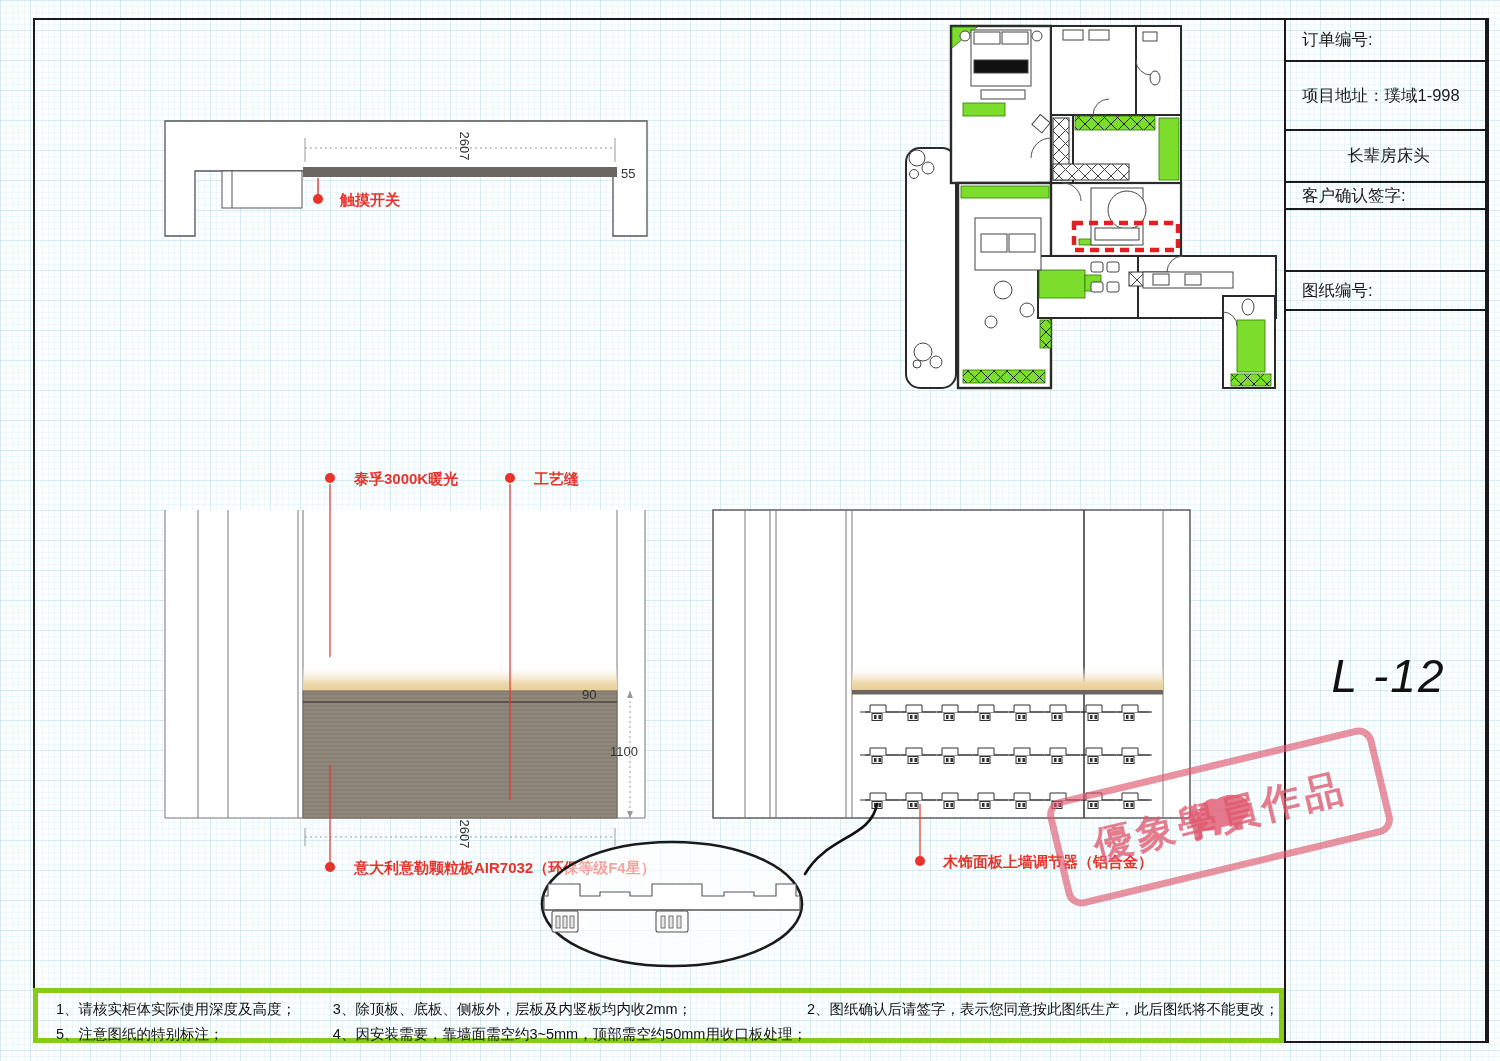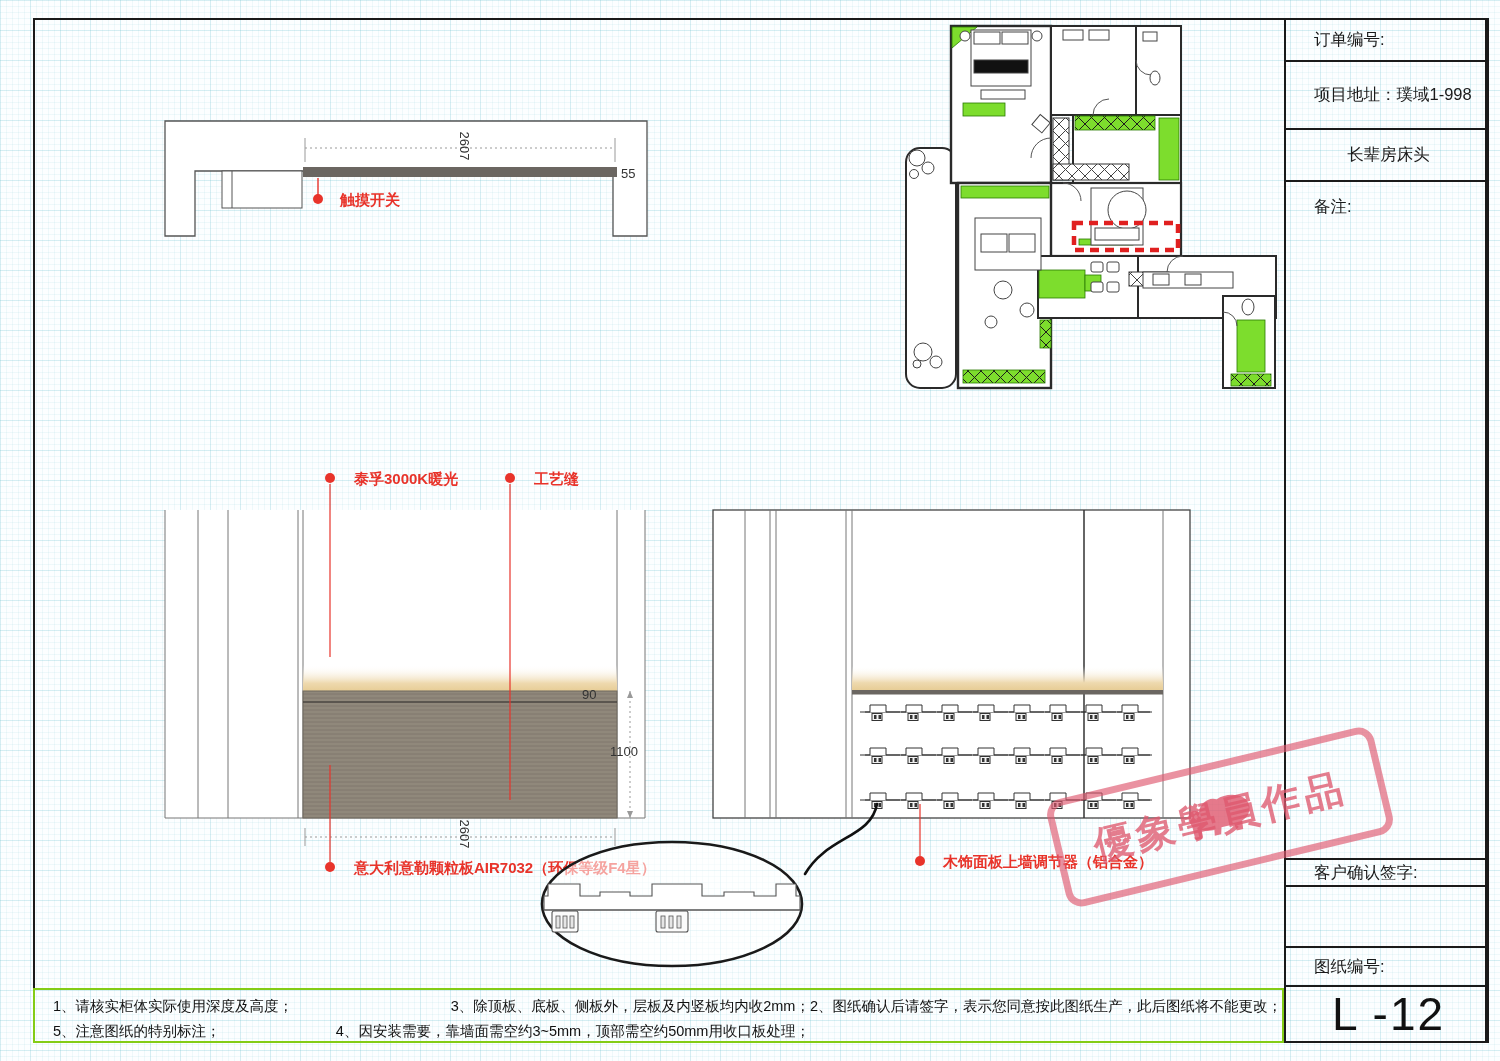--- a/index.html
+++ b/index.html
@@ -12,30 +12,30 @@
       linear-gradient(90deg, rgba(100,190,205,0.18) 1px, transparent 1px),
       linear-gradient(rgba(100,190,205,0.09) 1px, transparent 1px),
       linear-gradient(90deg, rgba(100,190,205,0.09) 1px, transparent 1px);
     background-size:30px 30px,30px 30px,6px 6px,6px 6px;
   }
   .frame{position:absolute;left:33px;top:18px;width:1454px;height:1025px;
     border:2px solid #1a1a1a;box-sizing:border-box;}
   
   .tblock{position:absolute;left:1284px;top:18px;width:205px;height:1025px;
     box-sizing:border-box;border:2px solid #1a1a1a;display:flex;flex-direction:column;}
-  .trow{box-sizing:border-box;border-bottom:2px solid #1a1a1a;padding-left:28px;
+  .trow{box-sizing:border-box;border-bottom:2px solid #1a1a1a;padding-left:16px;
     display:flex;align-items:center;font-size:16.5px;}
   .trow.center{justify-content:center;padding-left:4px;}
   .trow.toplab{align-items:flex-start;padding-top:14px;}
-  .trow.last{border-bottom:none;}
+  .trow.last{border-bottom:none;font-style:italic;}
   .sheetno{font-size:46px;letter-spacing:2px;color:#111;}
   
   .notes{position:absolute;left:33px;top:988px;width:1251px;height:55px;box-sizing:border-box;
-    border:2px solid #84cc16;display:flex;padding:4px 0 0 18px;}
-  .notes .nc1{width:300px;} .notes .nc2{width:490px;text-align:right;} .notes .nc3{flex:1;}
+    border:5px solid #84cc16;display:flex;padding:4px 0 0 18px;}
+  .notes .nc1{width:300px;} .notes .nc2{width:490px;} .notes .nc3{flex:1;}
   .note-line{font-size:14.5px;line-height:25px;color:#111;white-space:nowrap;}
   
   svg{position:absolute;overflow:visible;}
   .redlab{fill:#e8332a;font-size:15px;font-weight:600;}
   .dimtxt{fill:#333;font-size:13px;}
   
   .stamp{position:absolute;left:1052px;top:762px;width:322px;height:96px;
     border:7px solid rgba(222,88,110,0.65);border-radius:16px;
     transform:rotate(-13.5deg);display:flex;align-items:center;justify-content:center;
     gap:10px;z-index:6;pointer-events:none;}
@@ -316,23 +316,20 @@
   <div class="trow" style="height:42px">
     <span>订单编号:</span>
   </div>
   <div class="trow" style="height:69px">
     <span>项目地址：</span>
     <span>璞域1-998</span>
   </div>
   <div class="trow center" style="height:52px">
     <span>长辈房床头</span>
   </div>
-  <div class="trow toplab" style="height:685px">
-    <span>备注:</span>
-  </div>
   <div class="trow" style="height:27px">
     <span>客户确认签字:</span>
   </div>
   <div class="trow" style="height:62px"></div>
   <div class="trow" style="height:39px">
     <span>图纸编号:</span>
   </div>
   <div class="trow center last" style="flex:1">
     <span class="sheetno">L -12</span>
   </div>

